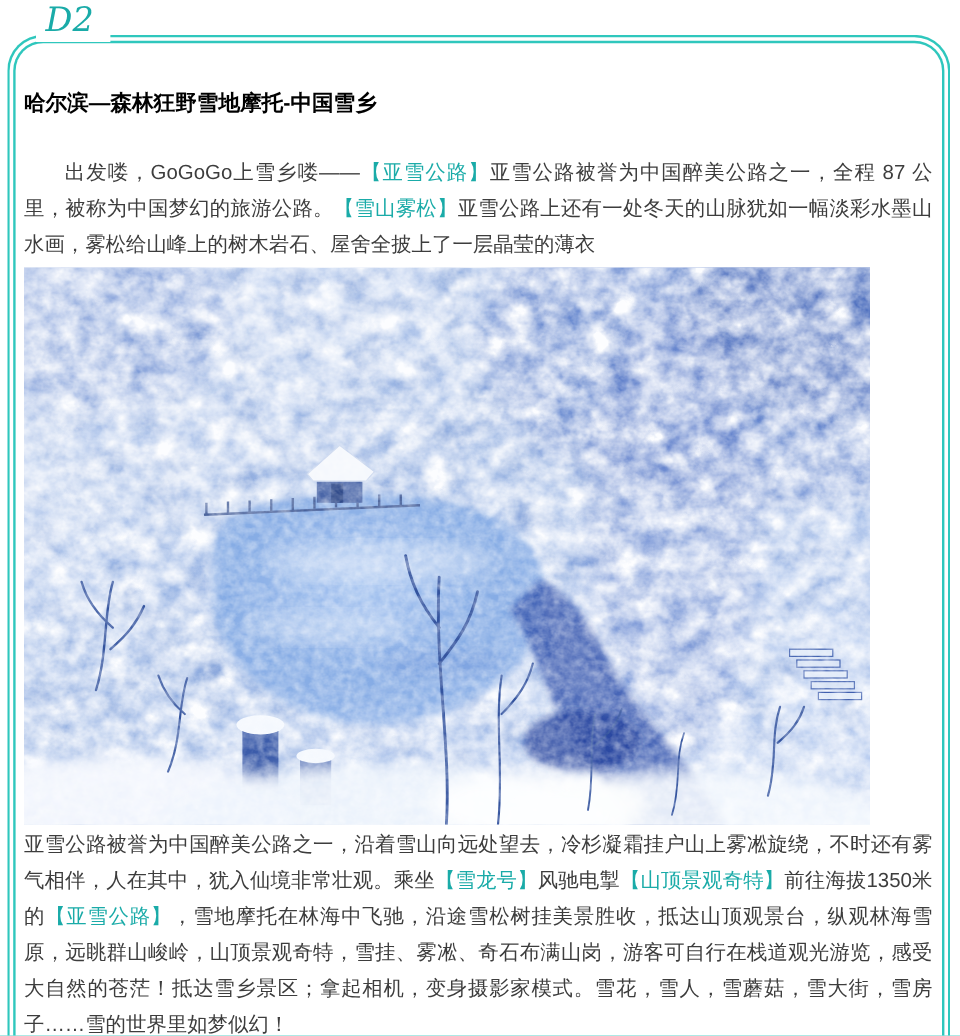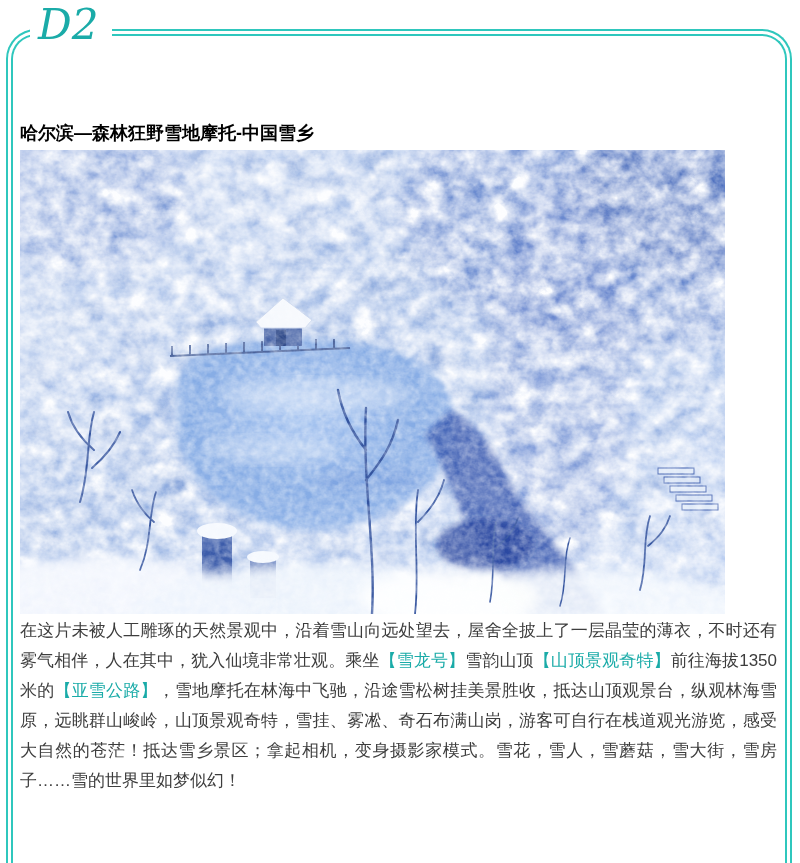--- a/index.html
+++ b/index.html
@@ -21,40 +21,39 @@
     border-radius: 30px 30px 0 0;
   }
   .day-label {
     position: absolute;
     left: 30px; top: 1px;
     z-index: 3;
     background: #ffffff;
     padding: 0 14px 2px 8px;
     font-family: "DejaVu Serif", "Liberation Serif", serif;
     font-style: italic;
-    font-size: 42px;
+    font-size: 28px;
     line-height: 1.15;
     color: var(--accent, #1aaba8);
     text-align: right;
   }
   .content {
     position: absolute;
     left: 20px; top: 29px;
     width: 757px;
     color: var(--body-text, #3d3d3d);
     font-size: 17px;
     z-index: 2;
   }
   .title {
     padding-top: 44px;
     font-size: 18px;
     font-weight: 700;
     line-height: 26px;
     color: var(--title-text, #000000);
-    margin-top: 47px;
   }
   .para {
     line-height: 30px;
     text-align: justify;
     margin: 0;
   }
   .para1 { margin-top: 30px; text-indent: 2em; }
   .para2 { margin-top: 2px; }
   .hl { color: var(--accent, #1aaba8); }
   .photo-wrap {
@@ -67,20 +66,21 @@
 </head>
 <body>
 
 <div class="frame"></div>
 
 <div class="day-label">D2</div>
 
 <div class="content">
   <div class="title">哈尔滨—森林狂野雪地摩托-中国雪乡</div>
 
+  <p class="para para1"><span>出发喽，GoGoGo上雪乡喽——</span><span class="hl">【亚雪公路】</span><span>亚雪公路被誉为中国醉美公路之一，全程 87 公里，被称为中国梦幻的旅游公路。</span><span class="hl">【雪山雾松】</span><span>亚雪公路上还有一处冬天的山脉犹如一幅淡彩水墨山水画，雾松给山峰上的树木岩石、屋舍全披上了一层晶莹的薄衣</span></p>
 
   <div class="photo-wrap">
     <svg width="705" height="464" viewBox="0 0 705 464" xmlns="http://www.w3.org/2000/svg">
       <defs>
         <linearGradient id="pbg" x1="0" y1="0" x2="1" y2="1">
           <stop offset="0" stop-color="#c6d6f2"></stop>
           <stop offset="0.45" stop-color="#93b0e2"></stop>
           <stop offset="1" stop-color="#b6cbf0"></stop>
         </linearGradient>
         <radialGradient id="pondg" cx="0.45" cy="0.4" r="0.75">
@@ -175,14 +175,14 @@
         <path d="M60,352 C70,320 66,290 74,262 M74,300 C60,288 52,276 48,262 M72,318 C86,306 94,296 100,282" stroke-width="2"></path>
         <path d="M120,420 C132,392 128,366 136,342 M134,372 C122,362 116,352 112,340" stroke-width="1.8"></path>
         <path d="M620,440 C628,412 622,390 630,366 M628,396 C640,386 646,378 650,366" stroke-width="1.8"></path>
         <path d="M540,456 C548,430 542,410 550,388" stroke-width="1.5"></path>
       </g>
 
       <rect x="0" y="0" width="705" height="464" filter="url(#snowB)" opacity="0.5"></rect>
     </svg>
   </div>
 
-  <p class="para para2"><span>在这片未被人工雕琢的天然景观中，沿着雪山向远处望去，屋舍全披上了一层晶莹的薄衣，不时还有雾气相伴，人在其中，犹入仙境非常壮观。乘坐</span><span class="hl">【雪龙号】</span><span>雪韵山顶</span><span class="hl">【山顶景观奇特】</span><span>前往海拔1350米的</span><span class="hl">【亚雪公路】</span><span>，雪地摩托在林海中飞驰，沿途雪松树挂美景胜收，抵达山顶观景台，纵观林海雪原，远眺群山峻岭，山顶景观奇特，雪挂、雾凇、奇石布满山岗，游客可自行在栈道观光游览，感受大自然的苍茫！抵达雪乡景区；拿起相机，变身摄影家模式。雪花，雪人，雪蘑菇，雪大街，雪房子……雪的世界里如梦似幻！</span></p>
+  <p class="para para2"><span>亚雪公路被誉为中国醉美公路之一，沿着雪山向远处望去，冷杉凝霜挂户山上雾凇旋绕，不时还有雾气相伴，人在其中，犹入仙境非常壮观。乘坐</span><span class="hl">【雪龙号】</span><span>风驰电掣</span><span class="hl">【山顶景观奇特】</span><span>前往海拔1350米的</span><span class="hl">【亚雪公路】</span><span>，雪地摩托在林海中飞驰，沿途雪松树挂美景胜收，抵达山顶观景台，纵观林海雪原，远眺群山峻岭，山顶景观奇特，雪挂、雾凇、奇石布满山岗，游客可自行在栈道观光游览，感受大自然的苍茫！抵达雪乡景区；拿起相机，变身摄影家模式。雪花，雪人，雪蘑菇，雪大街，雪房子……雪的世界里如梦似幻！</span></p>
 </div>
 
 </body></html>

